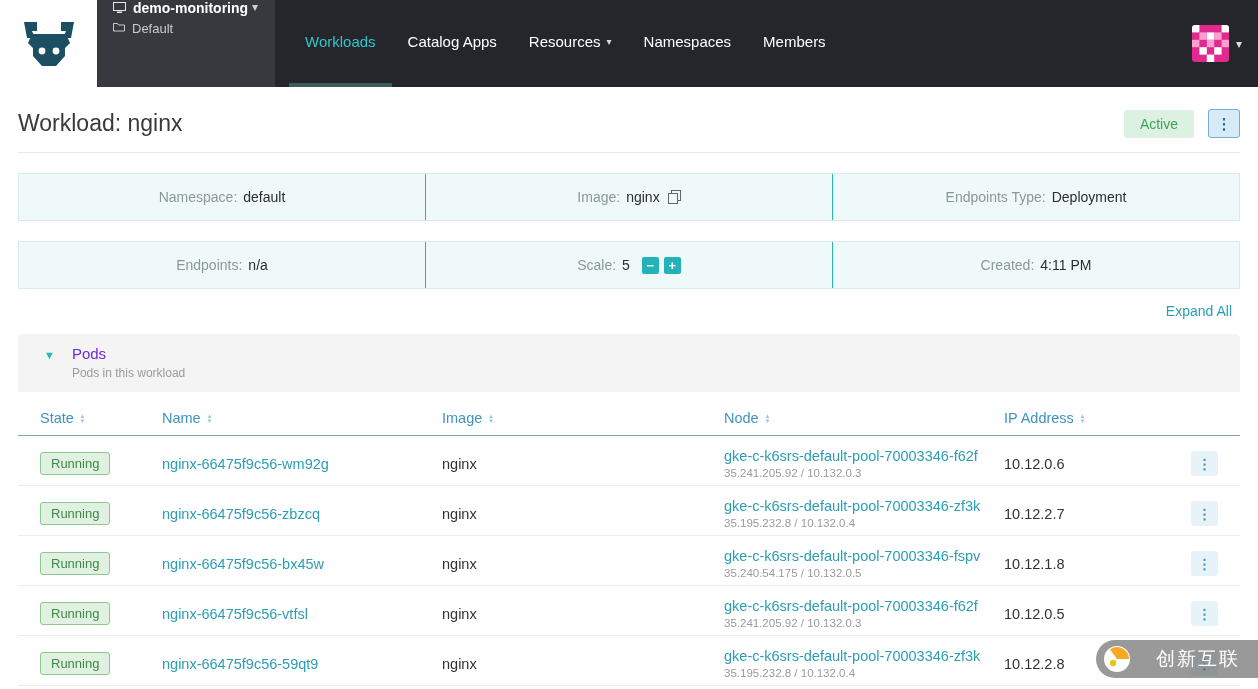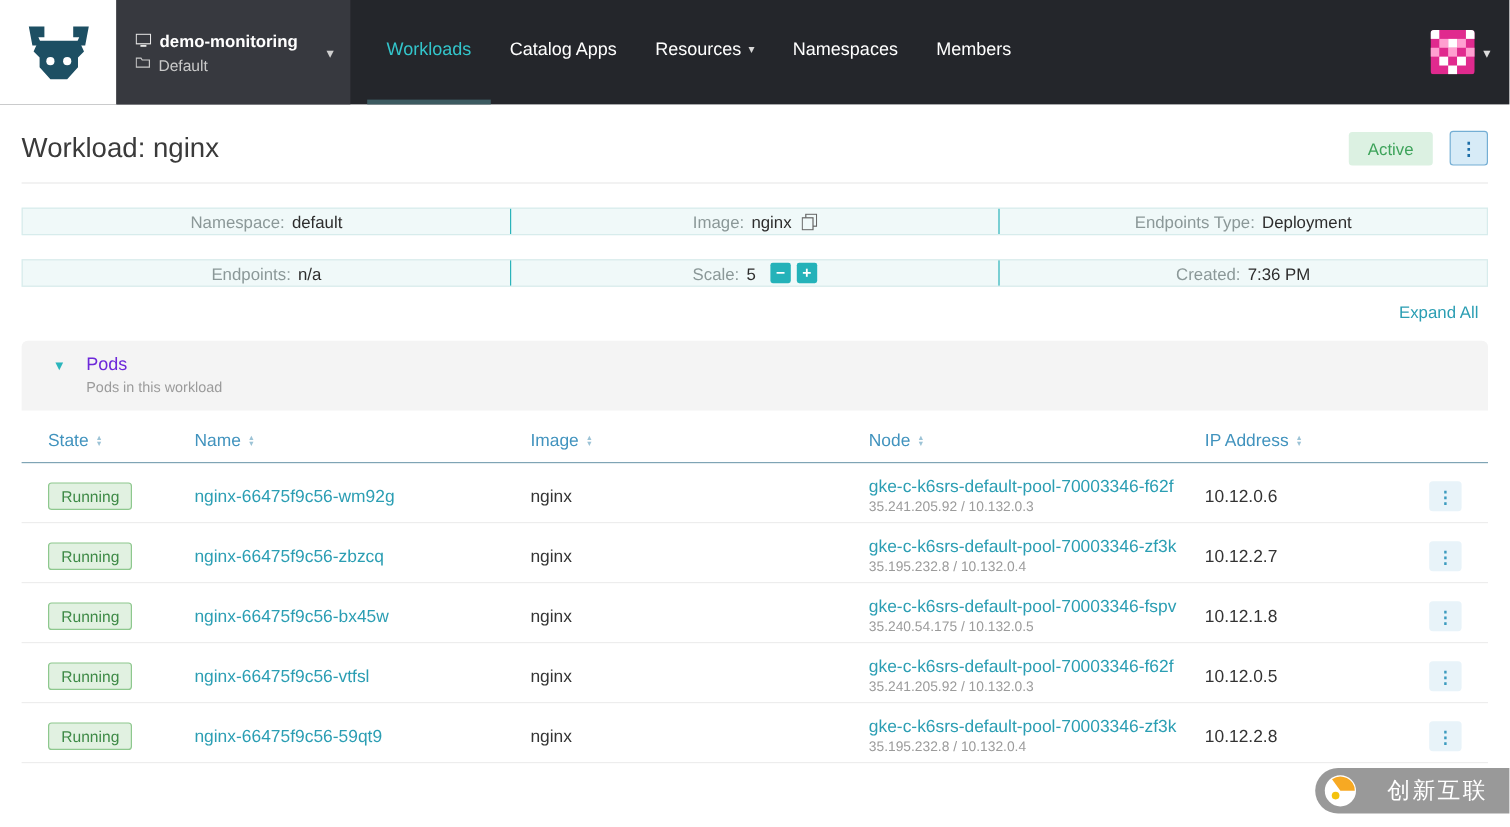--- a/index.html
+++ b/index.html
@@ -6,21 +6,21 @@
   html,body { margin:0; padding:0; }
   body {
     width:1258px; height:689px; overflow:hidden; position:relative;
     background:#fff; font-family:"Liberation Sans","DejaVu Sans",sans-serif;
     color:#333;
   }
 
   
   .navbar { height:87px; background:#24262b; display:flex; align-items:stretch; }
   .logo-box { width:97px; background:#fff; display:flex; align-items:center; justify-content:center; flex:0 0 auto; }
-  .cluster { background:#37393f; display:flex; align-items:center; gap:24px; padding:0 14px 0 16px; cursor:pointer; flex:0 0 auto; min-width:178px; }
+  .cluster { background:#37393f; display:flex; gap:4px; padding:0 14px 0 16px; cursor:pointer; flex:0 0 auto; min-width:178px; }
   .cluster-lines { display:flex; flex-direction:column; }
   .cluster-line { display:flex; align-items:center; gap:7px; }
   .cluster-name { color:#fff; font-size:14px; font-weight:bold; }
   .cluster-project { color:#c9c9c9; font-size:13px; margin-top:5px; }
   .cluster-chev { color:#cfcfcf; font-size:12px; }
   .nav { display:flex; align-items:stretch; margin-left:14px; }
   .nav a { display:flex; align-items:center; gap:6px; padding:0 16px; color:#fff; font-size:15px; text-decoration:none; border-bottom:4px solid transparent; cursor:pointer; }
   .nav a.active { color:#33c5cb; border-bottom-color:#3c5b61; }
   .nav .dd-caret { font-size:10px; color:#d8d8d8; }
   .user-box { margin-left:auto; display:flex; align-items:center; gap:7px; padding-right:16px; cursor:pointer; }
@@ -29,21 +29,21 @@
 
   
   .title-row { display:flex; align-items:center; padding:0 18px; margin-top:22px; }
   .page-title { font-size:23px; font-weight:400; color:#3a3a3a; margin:0; }
   .title-actions { margin-left:auto; display:flex; align-items:center; gap:14px; }
   .badge-active { background:#dcf1e2; color:#3da35a; font-size:14px; padding:6px 16px; border-radius:3px; }
   .kebab-blue { width:32px; height:29px; background:#d7ebf7; border:1px solid #74aed4; border-radius:3px; color:#1d6ea8; font-size:15px; font-weight:bold; display:flex; align-items:center; justify-content:center; cursor:pointer; }
   .title-hr { border:none; border-top:1px solid #eaeaea; margin:14px 18px 0; }
 
   
-  .info-bar { margin:20px 18px 0; background:#f0f9f9; border:1px solid #d7ecec; display:flex; height:23px; }
+  .info-bar { margin:20px 18px 0; background:#f0f9f9; border:1px solid #d7ecec; display:flex; height:48px; }
   .info-cell { flex:1; display:flex; align-items:center; justify-content:center; gap:6px; font-size:14px; color:#2d2d2d; }
   .info-cell:not(:last-child) { border-right:1px solid #2bb3ba; }
   .info-label { color:#8b9898; }
   .copy-btn { display:flex; align-items:center; cursor:pointer; margin-left:2px; }
   .step { width:17px; height:17px; background:#24b2b9; color:#fff; border-radius:2px; display:flex; align-items:center; justify-content:center; font-size:13px; font-weight:bold; cursor:pointer; line-height:1; }
   .stepper { display:flex; gap:5px; margin-left:6px; }
 
   
   .expand-row { text-align:right; margin:13px 26px 0 0; }
   .expand-row a { color:#2b9eb3; font-size:14px; text-decoration:none; cursor:pointer; }
@@ -191,21 +191,21 @@
   <div class="info-cell">
     <span class="info-label">Scale:</span>
     <span>5</span>
     <span class="stepper">
       <span class="step">−</span>
       <span class="step">+</span>
     </span>
   </div>
   <div class="info-cell">
     <span class="info-label">Created:</span>
-    <span>7:36 PM</span>
+    <span>4:11 PM</span>
   </div>
 </div>
 
 <div class="expand-row">
   <a>Expand All</a>
 </div>
 
 <section>
   <div class="pods-head">
     <span class="pods-caret">▼</span>

